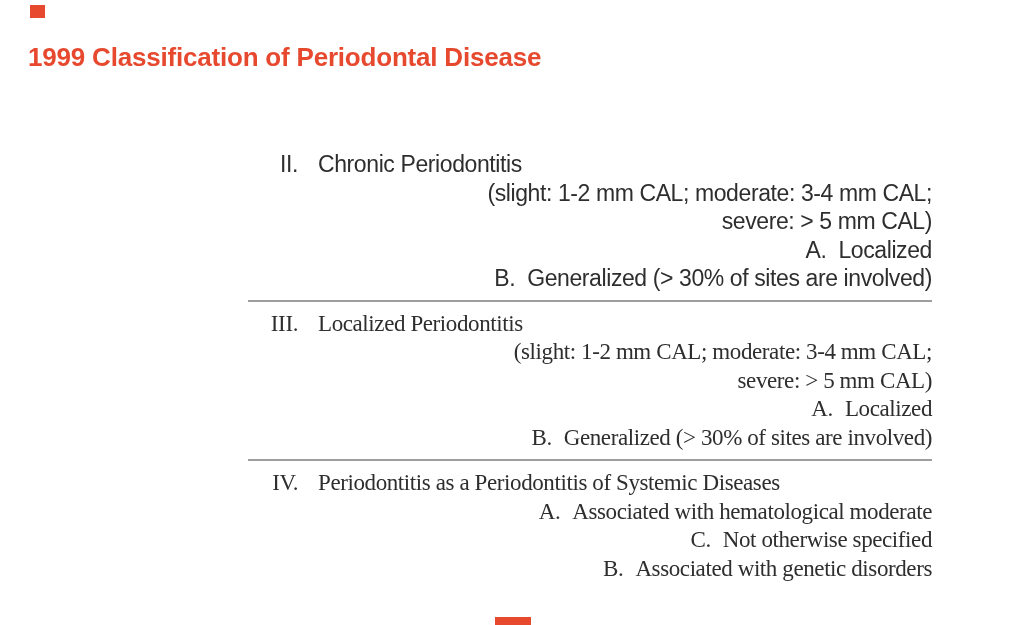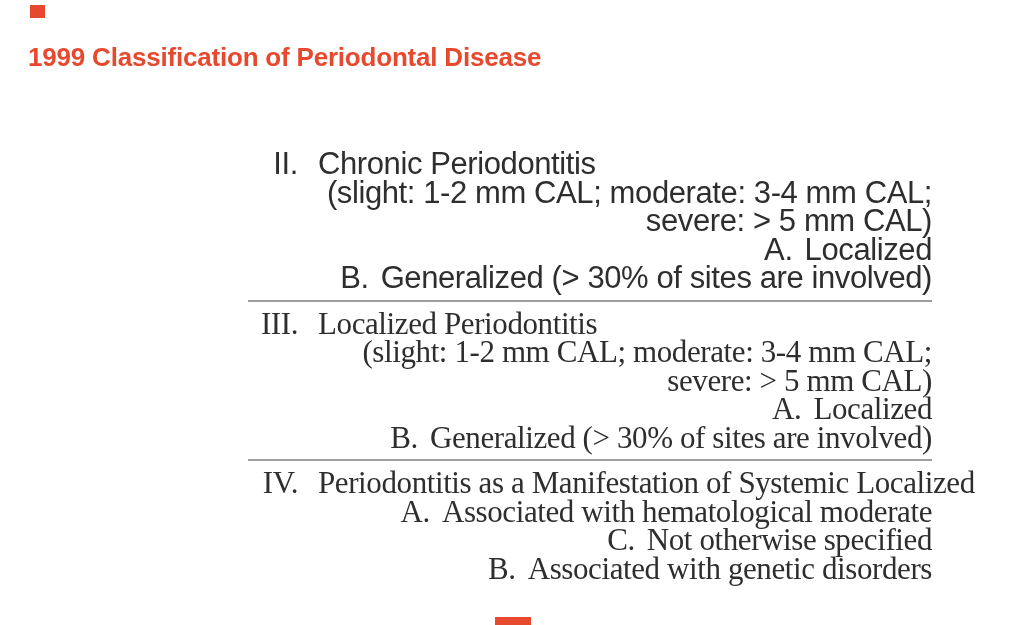--- a/index.html
+++ b/index.html
@@ -41,21 +41,21 @@
     font-weight: 700;
     letter-spacing: -0.2px;
     color: var(--accent, #e7492f);
     white-space: nowrap;
   }
   .classification-list {
     position: absolute;
     left: 248px;
     top: 150px;
     width: 684px;
-    font-size: 31px;
+    font-size: 23px;
     line-height: 28.5px;
     letter-spacing: -0.4px;
     color: var(--text, #2e2e2e);
   }
   .section {
     padding-bottom: 7px;
   }
   .section + .section,
   .divider + .section {
     padding-top: 8px;
@@ -124,21 +124,21 @@
         <div class="sub detail">(slight: 1-2 mm CAL; moderate: 3-4 mm CAL;</div>
         <div class="sub detail">severe: &gt; 5 mm CAL)</div>
         <div class="sub item"><span class="sub-label">A.</span><span class="sub-text">Localized</span></div>
         <div class="sub item"><span class="sub-label">B.</span><span class="sub-text">Generalized (&gt; 30% of sites are involved)</span></div>
       </div>
   </section>
     <hr class="divider">
     <section class="section">
     <div class="heading-row">
       <span class="numeral">IV.</span>
-      <span class="heading">Periodontitis as a Manifestation of Systemic Localized</span>
+      <span class="heading">Periodontitis as a Periodontitis of Systemic Diseases</span>
     </div>
     <div>
         <div class="sub item"><span class="sub-label">A.</span><span class="sub-text">Associated with hematological moderate</span></div>
         <div class="sub item"><span class="sub-label">C.</span><span class="sub-text">Not otherwise specified</span></div>
         <div class="sub item"><span class="sub-label">B.</span><span class="sub-text">Associated with genetic disorders</span></div>
       </div>
   </section>
   </div>
 
 <div class="accent-bar"></div>

